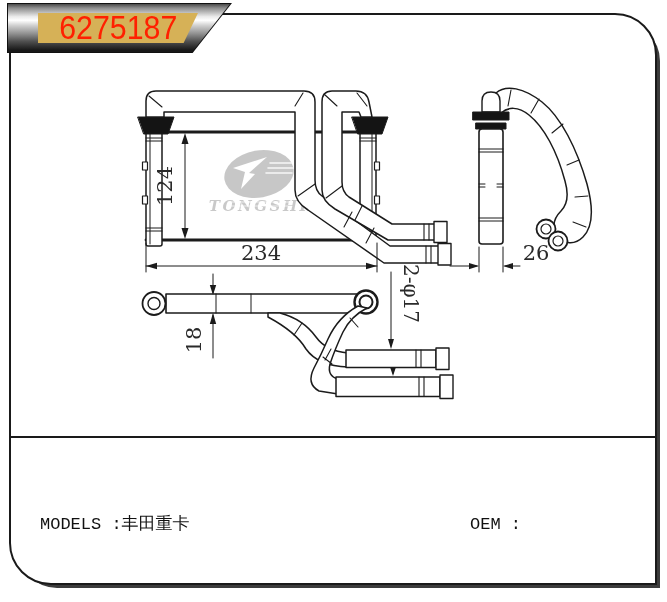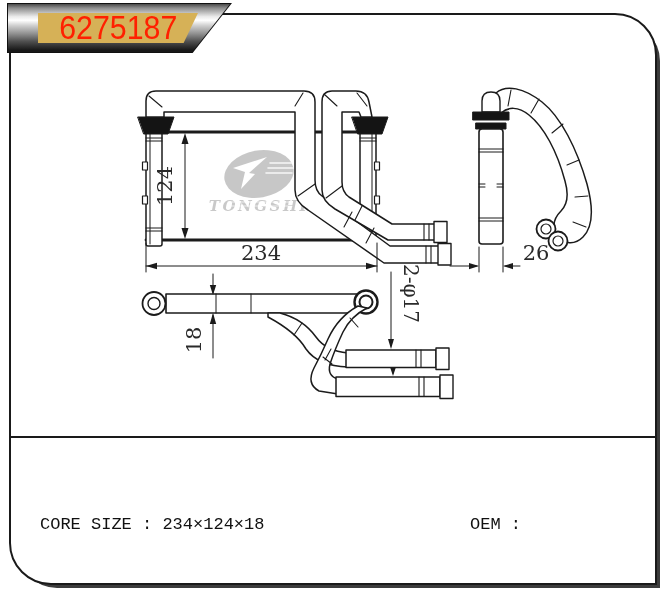--- a/index.html
+++ b/index.html
@@ -155,20 +155,21 @@
       <g>
         <path d="M391,272 V346 M393,369 V373" stroke-width="1"></path>
         <polygon points="391,349 388,339 394,339" fill="#1b1b1b" stroke="none"></polygon>
         <polygon points="393,376 390,367 396,367" fill="#1b1b1b" stroke="none"></polygon>
         <text transform="translate(404,264) rotate(90)" text-anchor="start" font-family="DejaVu Serif,serif" font-size="20" fill="#2a2a2a" stroke="none">2-φ17</text>
       </g>
     </g>
   </svg>
 
   <div class="spec-col spec-left">
+    <div>MODELS :丰田重卡</div>
     <div>CORE SIZE : 234×124×18</div>
     
     
   </div>
   <div class="spec-col spec-right">
     <div>OEM :</div>
     <div>DPI :</div>
     
     
   </div>

